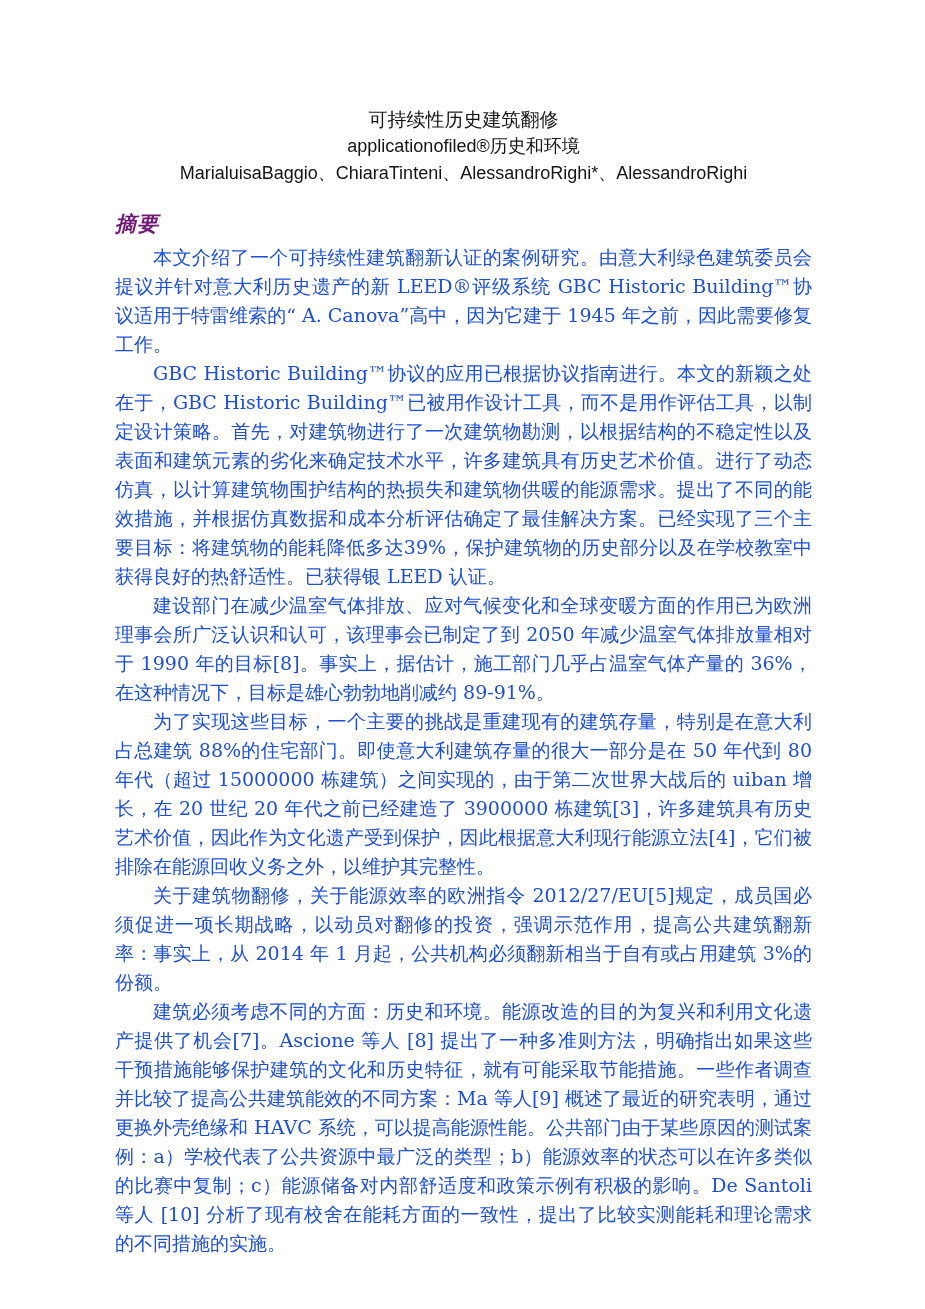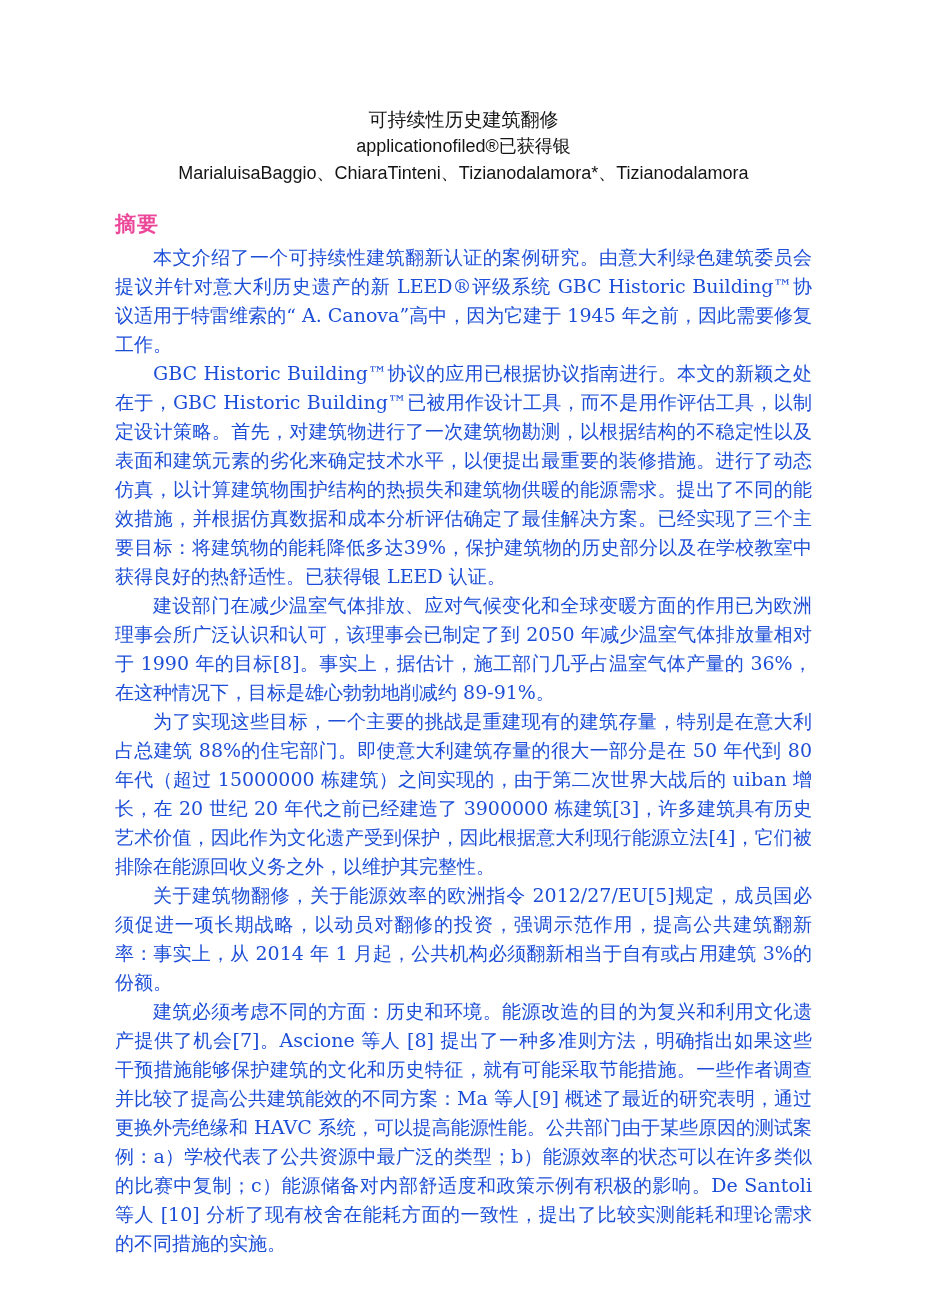--- a/index.html
+++ b/index.html
@@ -37,23 +37,24 @@
     font-size: 18px;
     line-height: 27px;
     color: #141414;
   }
   
   .sec-heading {
     font-family: "Liberation Sans", "DejaVu Sans", sans-serif;
     font-weight: 900;
     font-size: 21px;
     line-height: 26px;
-    color: #ec4899;
+    color: #701a75;
     margin: 0 0 6px 0;
     letter-spacing: 1px;
+    font-style: italic;
   }
   .sec-heading .sec-num {
     display: inline-block;
     margin-right: 22px;
     letter-spacing: 0;
   }
   .abstract-heading { margin-top: 0; }
   .intro-heading { margin-top: 22px; }
   
   .body-par {
@@ -70,28 +71,28 @@
     font-family: "DejaVu Serif", "Liberation Serif", serif;
   }
 </style>
 </head>
 <body>
 
 <div class="page">
 
   <div class="title-block">
     <div class="title-line">可持续性历史建筑翻修</div>
-    <div class="subtitle-line">applicationofiled®已获得银</div>
-    <div class="authors-line">MarialuisaBaggio、ChiaraTinteni、Tizianodalamora*、Tizianodalamora</div>
+    <div class="subtitle-line">applicationofiled®历史和环境</div>
+    <div class="authors-line">MarialuisaBaggio、ChiaraTinteni、AlessandroRighi*、AlessandroRighi</div>
   </div>
 
   <div class="abstract-section">
     <h2 class="sec-heading abstract-heading">摘要</h2>
     <p class="body-par">本文介绍了一个可持续性建筑翻新认证的案例研究。由意大利绿色建筑委员会提议并针对意大利历史遗产的新 LEED®评级系统 GBC Historic Building™协议适用于特雷维索的“ A. Canova”高中，因为它建于 1945 年之前，因此需要修复工作。</p>
-    <p class="body-par">GBC Historic Building™协议的应用已根据协议指南进行。本文的新颖之处在于，GBC Historic Building™已被用作设计工具，而不是用作评估工具，以制定设计策略。首先，对建筑物进行了一次建筑物勘测，以根据结构的不稳定性以及表面和建筑元素的劣化来确定技术水平，以便提出最重要的装修措施。进行了动态仿真，以计算建筑物围护结构的热损失和建筑物供暖的能源需求。提出了不同的能效措施，并根据仿真数据和成本分析评估确定了最佳解决方案。已经实现了三个主要目标：将建筑物的能耗降低多达39%，保护建筑物的历史部分以及在学校教室中获得良好的热舒适性。已获得银 LEED 认证。</p>
+    <p class="body-par">GBC Historic Building™协议的应用已根据协议指南进行。本文的新颖之处在于，GBC Historic Building™已被用作设计工具，而不是用作评估工具，以制定设计策略。首先，对建筑物进行了一次建筑物勘测，以根据结构的不稳定性以及表面和建筑元素的劣化来确定技术水平，许多建筑具有历史艺术价值。进行了动态仿真，以计算建筑物围护结构的热损失和建筑物供暖的能源需求。提出了不同的能效措施，并根据仿真数据和成本分析评估确定了最佳解决方案。已经实现了三个主要目标：将建筑物的能耗降低多达39%，保护建筑物的历史部分以及在学校教室中获得良好的热舒适性。已获得银 LEED 认证。</p>
   </div>
 
   <div class="intro-section">
     <p class="body-par">建设部门在减少温室气体排放、应对气候变化和全球变暖方面的作用已为欧洲理事会所广泛认识和认可，该理事会已制定了到 2050 年减少温室气体排放量相对于 1990 年的目标[8]。事实上，据估计，施工部门几乎占温室气体产量的 36%，在这种情况下，目标是雄心勃勃地削减约 89-91%。</p>
     <p class="body-par">为了实现这些目标，一个主要的挑战是重建现有的建筑存量，特别是在意大利占总建筑 88%的住宅部门。即使意大利建筑存量的很大一部分是在 50 年代到 80 年代（超过 15000000 栋建筑）之间实现的，由于第二次世界大战后的 uiban 增长，在 20 世纪 20 年代之前已经建造了 3900000 栋建筑[3]，许多建筑具有历史艺术价值，因此作为文化遗产受到保护，因此根据意大利现行能源立法[4]，它们被排除在能源回收义务之外，以维护其完整性。</p>
     <p class="body-par">关于建筑物翻修，关于能源效率的欧洲指令 2012/27/EU[5]规定，成员国必须促进一项长期战略，以动员对翻修的投资，强调示范作用，提高公共建筑翻新率：事实上，从 2014 年 1 月起，公共机构必须翻新相当于自有或占用建筑 3%的份额。</p>
     <p class="body-par">建筑必须考虑不同的方面：历史和环境。能源改造的目的为复兴和利用文化遗产提供了机会[7]。Ascione 等人 [8] 提出了一种多准则方法，明确指出如果这些干预措施能够保护建筑的文化和历史特征，就有可能采取节能措施。一些作者调查并比较了提高公共建筑能效的不同方案：Ma 等人[9] 概述了最近的研究表明，通过更换外壳绝缘和 HAVC 系统，可以提高能源性能。公共部门由于某些原因的测试案例：a）学校代表了公共资源中最广泛的类型；b）能源效率的状态可以在许多类似的比赛中复制；c）能源储备对内部舒适度和政策示例有积极的影响。De Santoli 等人 [10] 分析了现有校舍在能耗方面的一致性，提出了比较实测能耗和理论需求的不同措施的实施。</p>
 
   </div>
 

